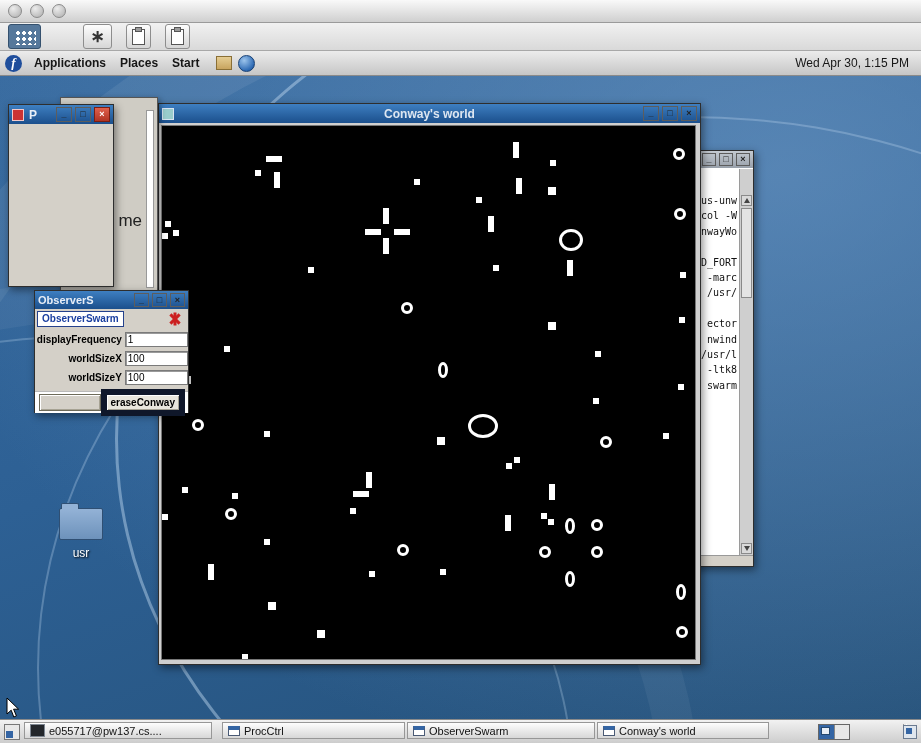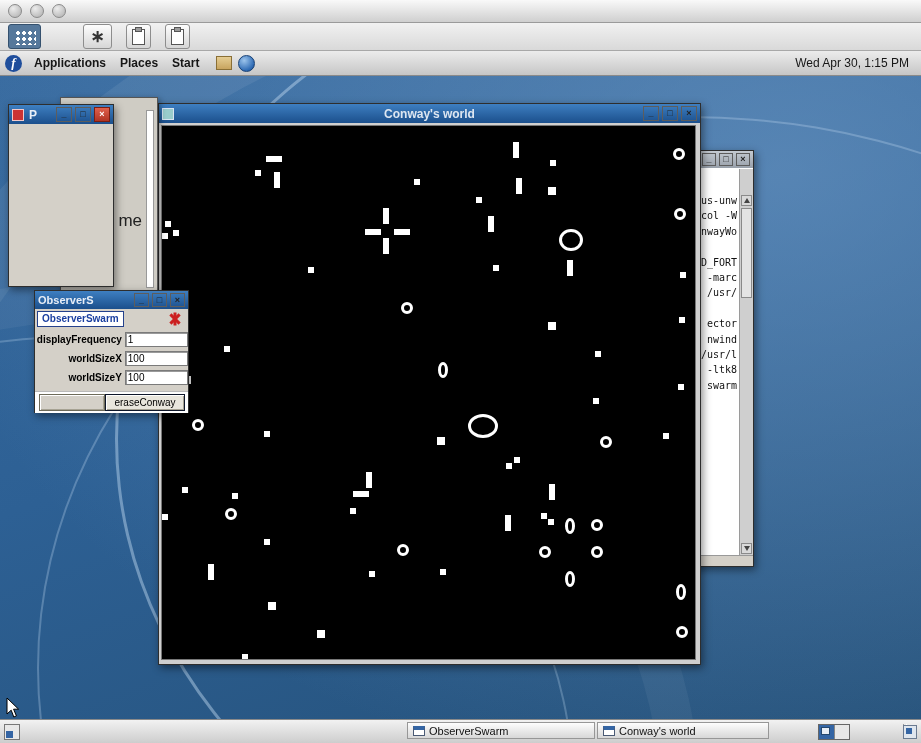--- a/index.html
+++ b/index.html
@@ -103,22 +103,22 @@
   .red-star span{transform:translate(-50%,-50%) rotate(90deg);}
   .field-row{display:flex;align-items:center;margin:4px 0 0 0;}
   .field-label{width:88px;text-align:right;font-weight:bold;color:#000;padding-right:3px;}
   .field-input{width:60px;height:13px;background:#fff;border:1px solid #7a7a7a;
     box-shadow:inset 1px 1px 0 #9a9a9a;font-size:10px;line-height:13px;padding-left:2px;color:#000;}
   .obs-bottom{display:flex;align-items:center;background:#fff;margin-top:6px;height:21px;
     border-top:1px solid #b9b9b9;}
   .blank-btn{width:64px;height:15px;margin-left:4px;background:#d4d0c8;border:1px solid #6e6b5a;
     box-shadow:inset 1px 1px 0 #fff,inset -1px -1px 0 #a6a293;}
   .erase-btn{width:78px;height:15px;margin-left:auto;margin-right:3px;display:flex;align-items:center;
-    justify-content:center;background:#e9e6dd;border:1px solid #0f172a;
-    box-shadow:inset 1px 1px 0 #fff,inset -1px -1px 0 #a6a293;font-weight:normal;font-size:10px;color:#000;}
+    justify-content:center;background:#e9e6dd;border:6px solid #0f172a;
+    box-shadow:inset 1px 1px 0 #fff,inset -1px -1px 0 #a6a293;font-weight:bold;font-size:10px;color:#000;}
 
   
   #conway-win{left:158px;top:103px;width:541px;height:560px;z-index:30;background:#cfcfcf;}
   #conway-win .titlebar{height:19px;}
   .life{position:absolute;left:2px;top:21px;width:535px;height:535px;background:#000;overflow:hidden;
     border:1px solid #777;box-sizing:border-box;}
   .cell{position:absolute;background:#fff;}
   .ring{position:absolute;border:3px solid #fff;border-radius:50%;box-sizing:border-box;background:transparent;}
 
   
@@ -219,20 +219,24 @@
   </div>
 
   <div class="desktop">
     <div class="arc arc1"></div>
     <div class="arc arc2"></div>
     <div class="arc arc3"></div>
     <div class="arc arc4"></div>
     <div class="arc arc5"></div>
   </div>
 
+  <div id="usr-icon">
+    <div class="folder"></div>
+    <div class="folder-label">usr</div>
+  </div>
 
   <div class="win" id="behind-win">
     <div class="strip"></div>
     <div class="frag">me</div>
   </div>
 
   <div class="win" id="proc-win">
     <div class="titlebar">
       <span class="tb-ico red"></span>
       <span>P</span>
@@ -382,20 +386,28 @@
         <div class="ring" style="left: 514px; top: 458px; width: 10px; height: 16px;"></div>
         <div class="cell" style="left: 106px; top: 476px; width: 8px; height: 8px;"></div>
         <div class="cell" style="left: 155px; top: 504px; width: 8px; height: 8px;"></div>
         <div class="ring" style="left: 514px; top: 500px; width: 12px; height: 12px;"></div>
         <div class="cell" style="left: 80px; top: 528px; width: 6px; height: 6px;"></div>
       </div>
   </div>
 
   <div id="taskbar">
     <span class="wl-applet"></span>
+    <span class="task-btn tb1">
+      <span class="ico-term"></span>
+      <span>e055717@pw137.cs....</span>
+    </span>
+    <span class="task-btn tb2">
+      <span class="ico-win"></span>
+      <span>ProcCtrl</span>
+    </span>
     <span class="task-btn tb3">
       <span class="ico-win"></span>
       <span>ObserverSwarm</span>
     </span>
     <span class="task-btn tb4">
       <span class="ico-win"></span>
       <span>Conway's world</span>
     </span>
     <span class="pager">
       <span class="ws1"></span>

